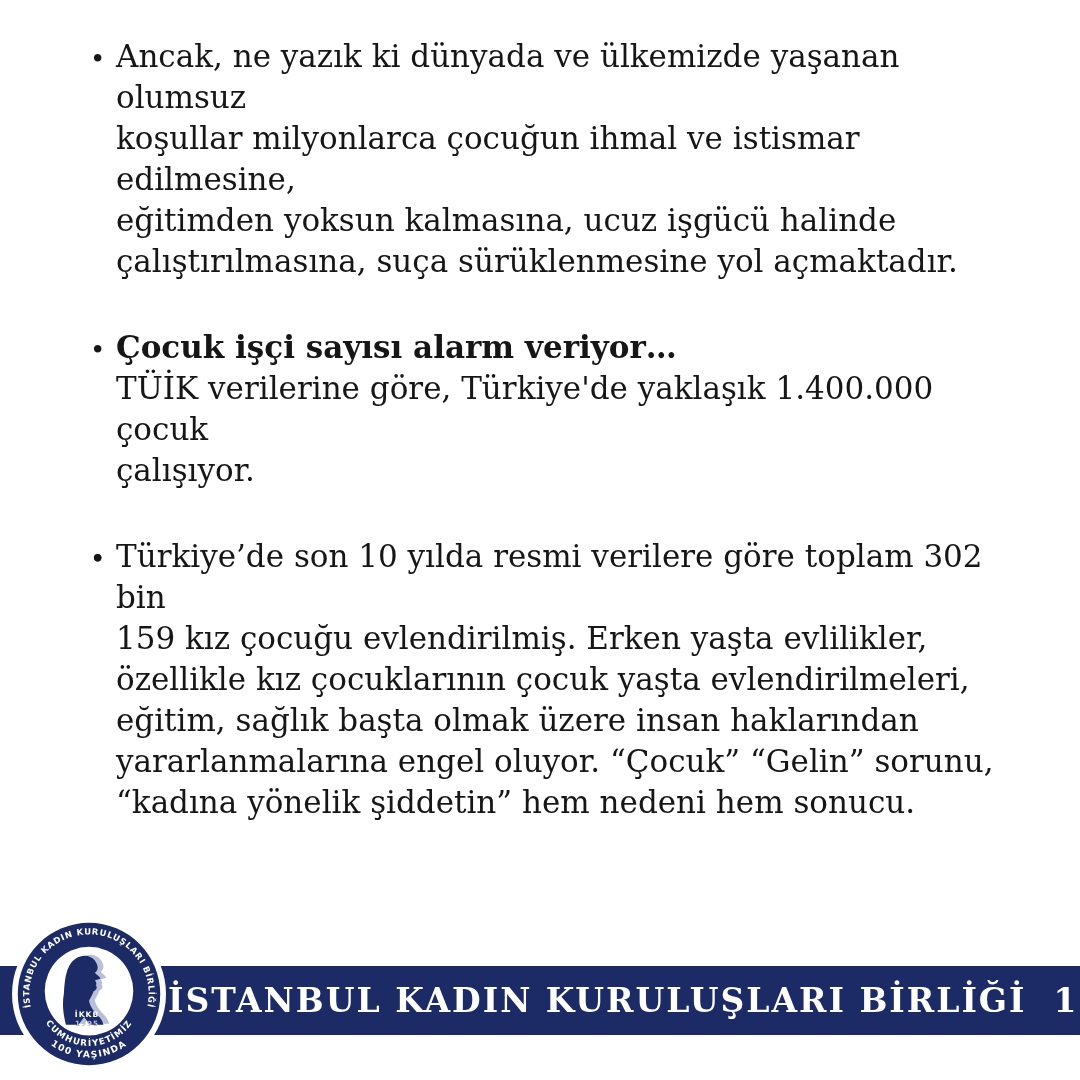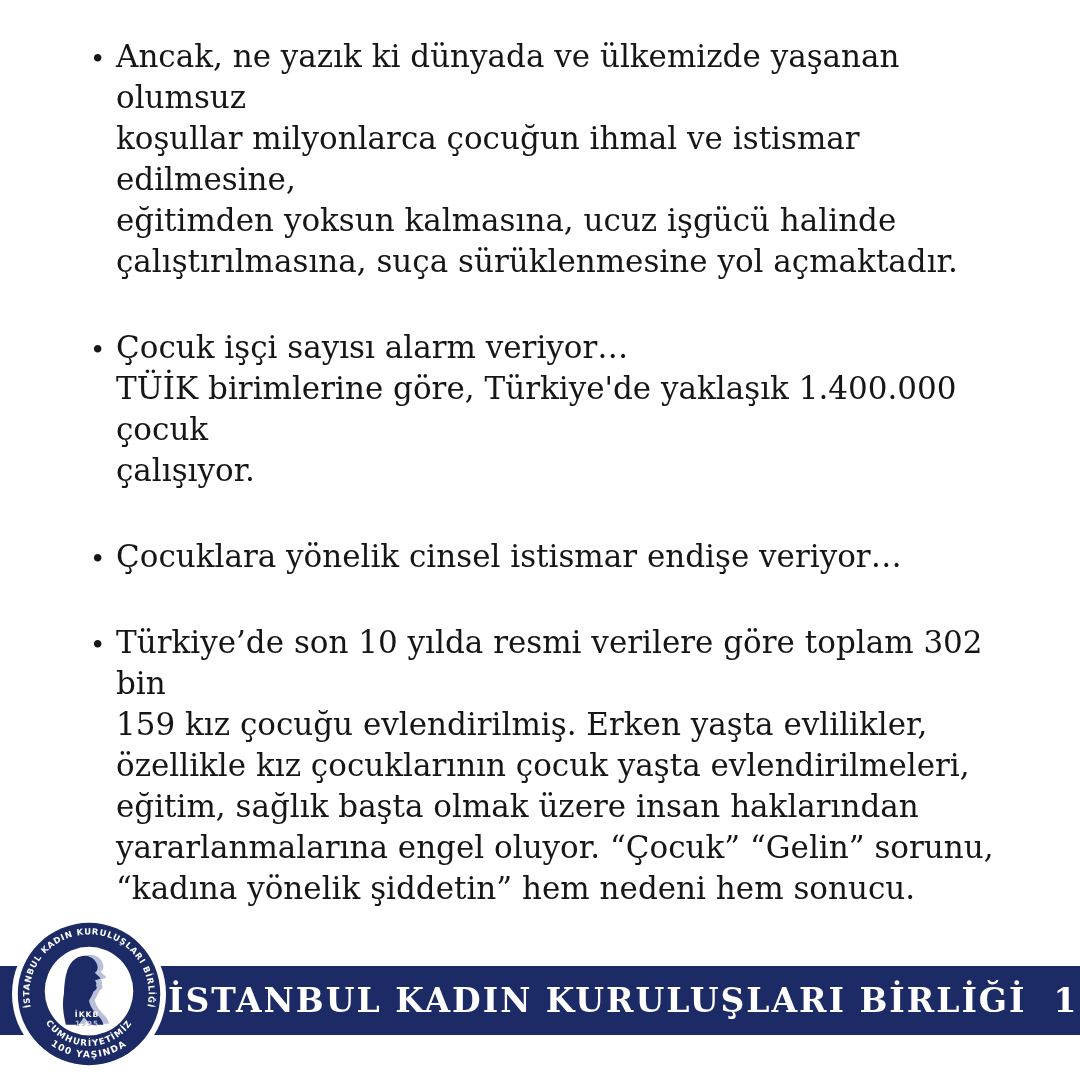--- a/index.html
+++ b/index.html
@@ -4,21 +4,21 @@
 <style>
   html,body{margin:0;padding:0}
   body{
     width:1080px;height:1080px;position:relative;overflow:hidden;
     background:#ffffff;color:#161616;
     font-family:"DejaVu Serif",serif;
   }
   .content{position:absolute;top:36px;left:88px;right:48px}
   .item{position:relative;padding-left:28px;font-size:31px;line-height:41px;margin-bottom:45px}
   .item .dot{position:absolute;left:2px;top:3px;font-size:26px;line-height:41px;color:#161616}
-  .b-title{font-weight:normal;white-space:pre-line}
+  .b-title{font-weight:bold;white-space:pre-line}
   .b-title:empty{display:none}
   .b-body{white-space:pre-line}
   .banner{
     position:absolute;top:966px;left:0;width:1080px;height:69px;
     background:#1c2a66;display:flex;align-items:center;
   }
   .banner .banner-text{
     color:#ffffff;font-weight:bold;font-size:33px;letter-spacing:2px;
     padding-left:168px;white-space:pre;font-family:"DejaVu Serif",serif;
   }
@@ -36,27 +36,26 @@
 
     <div class="b-body">Ancak, ne yazık ki dünyada ve ülkemizde yaşanan olumsuz
 koşullar milyonlarca çocuğun ihmal ve istismar edilmesine,
 eğitimden yoksun kalmasına, ucuz işgücü halinde
 çalıştırılmasına, suça sürüklenmesine yol açmaktadır.</div>
   </div>
 
   <div class="item">
     <span class="dot">•</span>
     <div class="b-title">Çocuk işçi sayısı alarm veriyor…</div>
-    <div class="b-body">TÜİK birimlerine göre, Türkiye'de yaklaşık 1.400.000 çocuk
+    <div class="b-body">TÜİK verilerine göre, Türkiye'de yaklaşık 1.400.000 çocuk
 çalışıyor.</div>
   </div>
 
   <div class="item">
     <span class="dot">•</span>
-    <div class="b-title">Çocuklara yönelik cinsel istismar endişe veriyor…</div>
   </div>
 
   <div class="item">
     <span class="dot">•</span>
     <div class="b-body">Türkiye’de son 10 yılda resmi verilere göre toplam 302 bin
 159 kız çocuğu evlendirilmiş. Erken yaşta evlilikler,
 özellikle kız çocuklarının çocuk yaşta evlendirilmeleri,
 eğitim, sağlık başta olmak üzere insan haklarından
 yararlanmalarına engel oluyor. “Çocuk” “Gelin” sorunu,
 “kadına yönelik şiddetin” hem nedeni hem sonucu.</div>

